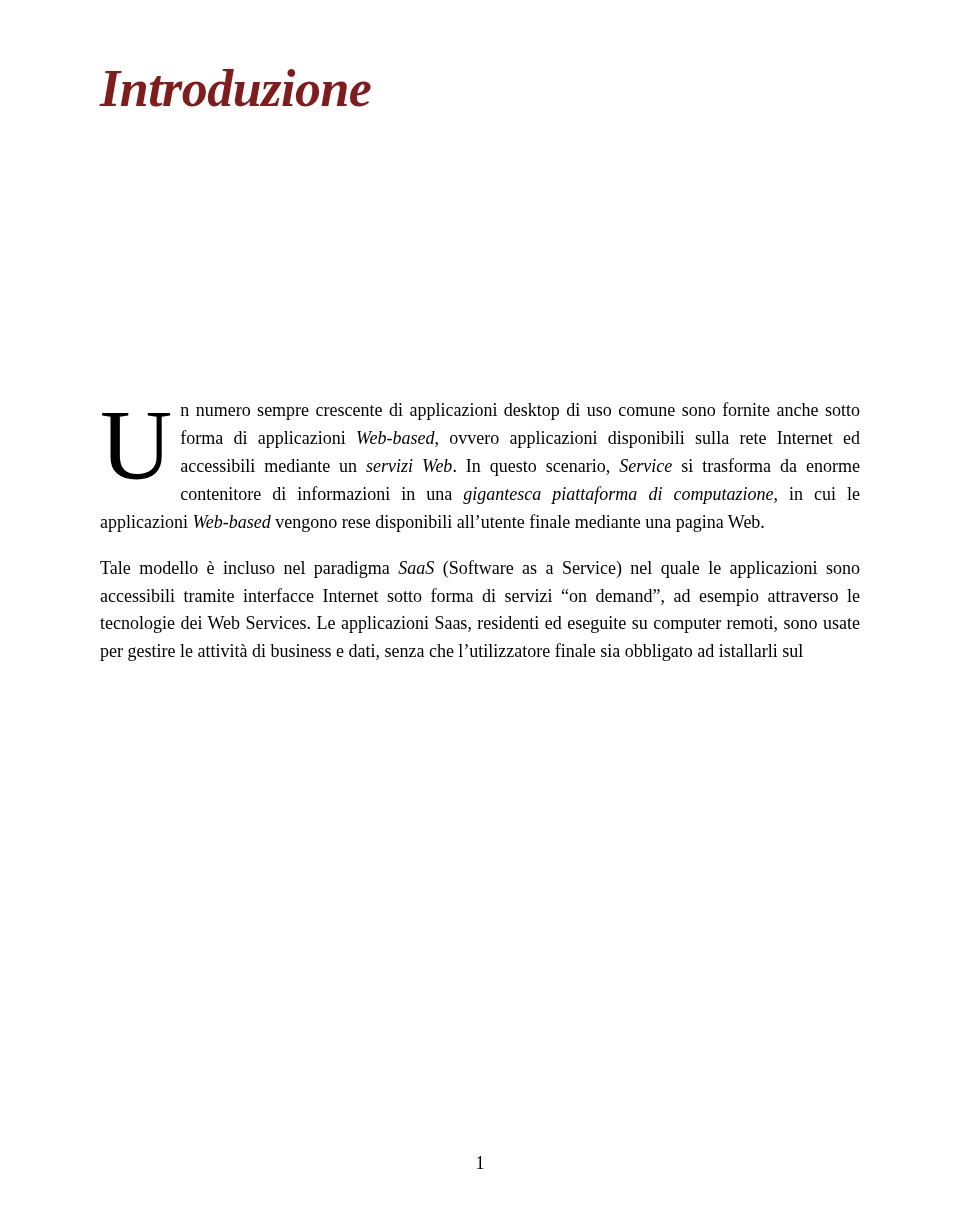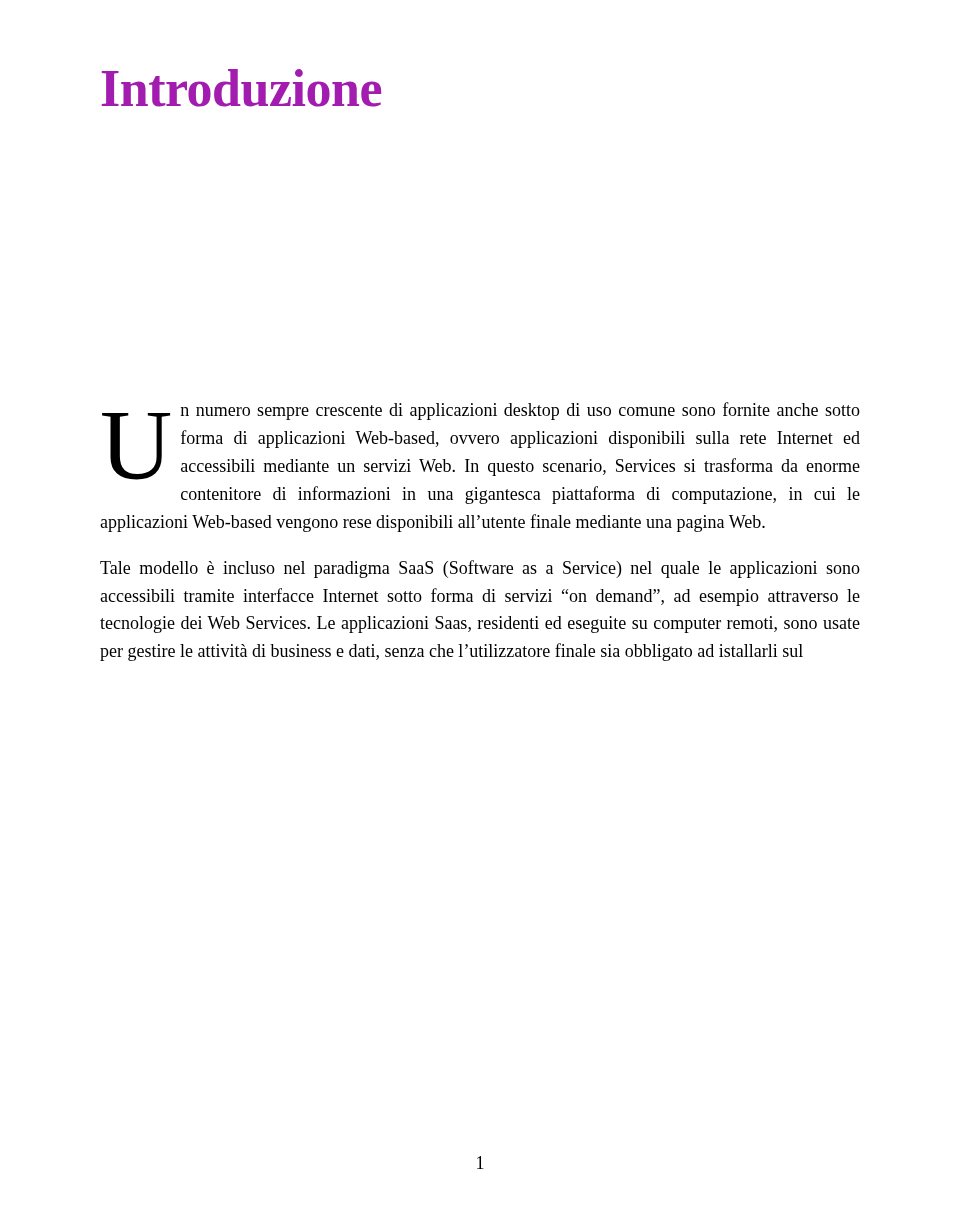--- a/index.html
+++ b/index.html
@@ -22,24 +22,25 @@
       min-height: 1214px;
       background: #ffffff;
       padding: 60px 100px 80px 100px;
       position: relative;
     }
 
     .chapter-title {
       font-size: 52px;
       font-weight: bold;
       font-family: "Times New Roman", Times, serif;
-      color: #a21caf;
+      color: #7f1d1d;
       margin-bottom: 0;
       line-height: 1.1;
       letter-spacing: -0.5px;
+      font-style: italic;
     }
 
     .spacer {
       height: 280px;
     }
 
     .drop-cap-paragraph {
       text-align: justify;
       font-size: 18px;
       line-height: 1.55;
@@ -59,20 +60,21 @@
     }
 
     .body-paragraph {
       text-align: justify;
       font-size: 18px;
       line-height: 1.55;
       margin-bottom: 2px;
     }
 
     .italic {
+      font-style: italic;
     }
 
     .page-number {
       position: absolute;
       bottom: 40px;
       left: 50%;
       transform: translateX(-50%);
       font-size: 18px;
       font-family: "Times New Roman", Times, serif;
       color: #000000;
@@ -83,21 +85,21 @@
 
 <div class="page-container">
 
   <h1 class="chapter-title">Introduzione</h1>
 
   <div class="spacer"></div>
 
   <p class="drop-cap-paragraph">
     <span class="drop-cap">U</span><span>n numero sempre crescente di applicazioni desktop di uso comune sono fornite
     anche sotto forma di applicazioni <span class="italic">Web-based</span>, ovvero applicazioni disponibili
-    sulla rete Internet ed accessibili mediante un <span class="italic">servizi Web</span>. In questo scenario, <span class="italic">Services</span>
+    sulla rete Internet ed accessibili mediante un <span class="italic">servizi Web</span>. In questo scenario, <span class="italic">Service</span>
     si trasforma da enorme contenitore di informazioni in una <span class="italic">gigantesca piattaforma di
     computazione,</span> in cui le applicazioni <span class="italic">Web-based</span> vengono rese disponibili all’utente
     finale mediante una pagina Web.</span>
   </p>
 
   <p class="body-paragraph">
     <span>Tale modello è incluso nel paradigma <span class="italic">SaaS</span> (Software
     as a Service) nel quale le applicazioni sono accessibili tramite interfacce Internet sotto
     forma di servizi “on demand”, ad esempio attraverso le tecnologie dei Web Services. Le
     applicazioni Saas, residenti ed eseguite su computer remoti, sono usate per gestire le

